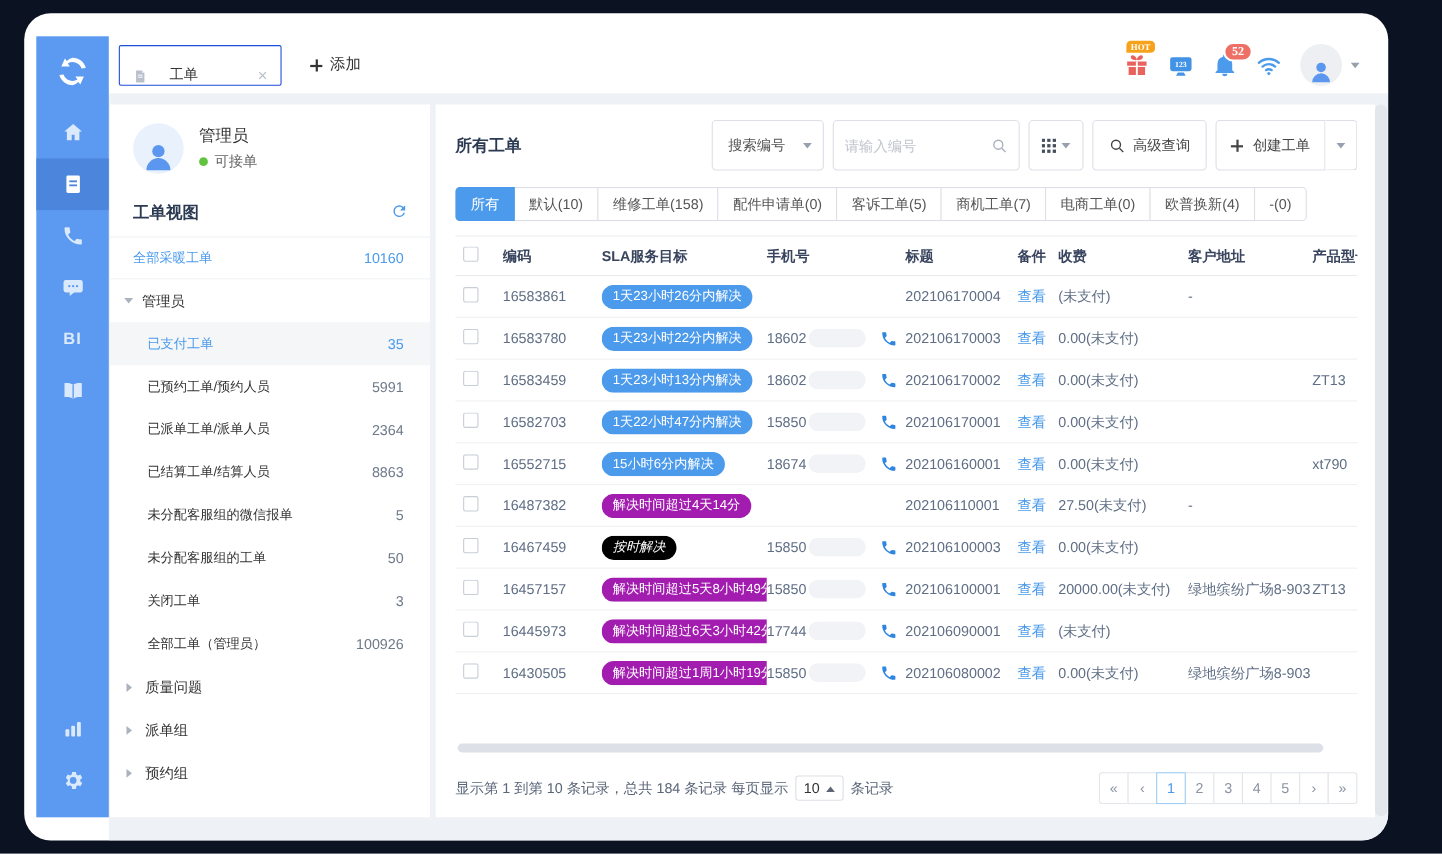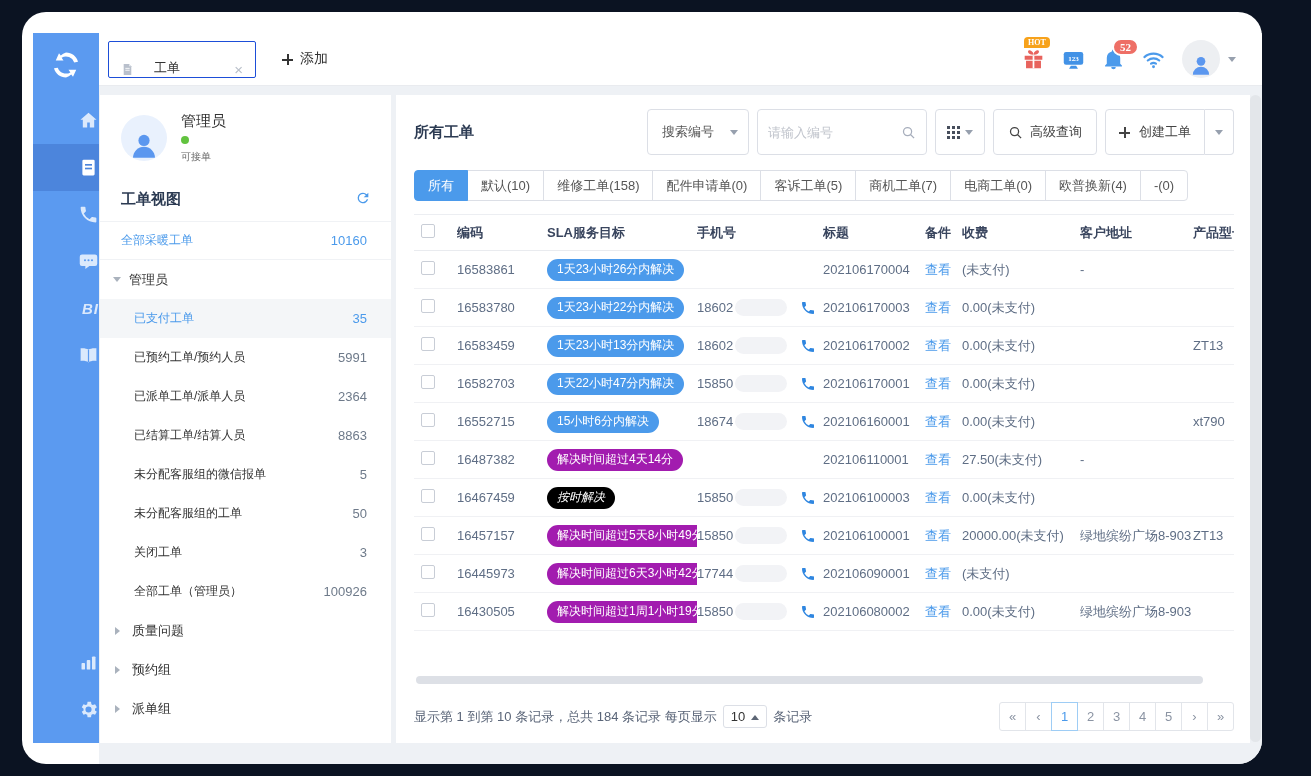--- a/index.html
+++ b/index.html
@@ -14,23 +14,22 @@
     background:#fff; border-radius:24px; overflow:hidden;
   }
   
   .sidebar {
     position:absolute; left:11px; top:21px; bottom:21px; width:66px;
     background:#5b9af0; display:flex; flex-direction:column; align-items:center;
   }
   .logo { width:66px; height:64px; display:flex; align-items:center; justify-content:center; }
   .logo svg { width:30px; height:30px; }
   .nav-item {
-    width:66px; height:47px; display:flex; align-items:center; justify-content:flex-end;
+    width:66px; height:47px; display:flex; align-items:center; justify-content:center;
     cursor:pointer;
-    font-style:italic;
   }
   .nav-item svg { width:21px; height:21px; fill:rgba(255,255,255,.78); }
   .nav-item.active { background:#4c85dc; }
   .nav-item.active svg { fill:#ffffff; }
   .nav-bi { color:rgba(255,255,255,.78); font-weight:bold; font-size:15px; letter-spacing:1px; }
   .nav-spacer { flex:1; }
   
   .topbar {
     position:absolute; left:77px; right:0; top:21px; height:53px; background:#fff;
     border-bottom:1px solid #e9ebef; display:flex; align-items:center; padding:0 26px 0 9px;
@@ -72,21 +71,21 @@
   }
   
   .left-panel { width:291px; background:#fff; overflow:hidden; flex-shrink:0; }
   .profile { display:flex; align-items:center; gap:14px; padding:17px 0 10px 21px; }
   .profile-avatar {
     width:46px; height:46px; border-radius:50%; background:#e9f1fd; overflow:hidden;
     display:flex; align-items:flex-end; justify-content:center;
   }
   .profile-avatar svg { width:32px; height:32px; }
   .profile-name { font-size:15px; color:#333; margin-bottom:5px; }
-  .profile-status { font-size:10px; color:#666; display:flex; gap:6px;flex-direction:column; }
+  .profile-status { font-size:13px; color:#666; display:flex; align-items:center; gap:6px; }
   .dot { width:8px; height:8px; border-radius:50%; background:#62c33f; }
   .views-head { display:flex; align-items:center; justify-content:space-between; padding:16px 20px 12px 21px; }
   .views-title { font-size:15px; font-weight:bold; color:#2b3a52; }
   .refresh-btn svg { width:16px; height:16px; cursor:pointer; }
   .view-row {
     height:39px; display:flex; align-items:center; justify-content:space-between;
     padding:0 24px 0 21px; cursor:pointer;
   }
   .view-row.top { border-top:1px solid #f0f2f5; border-bottom:1px solid #f0f2f5; }
   .view-row.top .vr-label, .view-row.top .vr-count { color:#4b9aeb; }
@@ -356,25 +355,25 @@
       <div class="sub-row">
         <span class="vr-label">全部工单（管理员）</span>
         <span class="vr-count">100926</span>
       </div>
       <div class="group-head">
         <span class="tri-right"></span>
         <span>质量问题</span>
       </div>
       <div class="group-head">
         <span class="tri-right"></span>
-        <span>预约组</span>
+        <span>派单组</span>
       </div>
       <div class="group-head">
         <span class="tri-right"></span>
-        <span>派单组</span>
+        <span>预约组</span>
       </div>
     </div>
 
     <div class="main-card">
       <div class="main-head">
         <span class="main-title">所有工单</span>
         <div class="controls">
           <div class="ctl sel-type">
             <span>搜索编号</span>
             <span class="cdown"></span>

